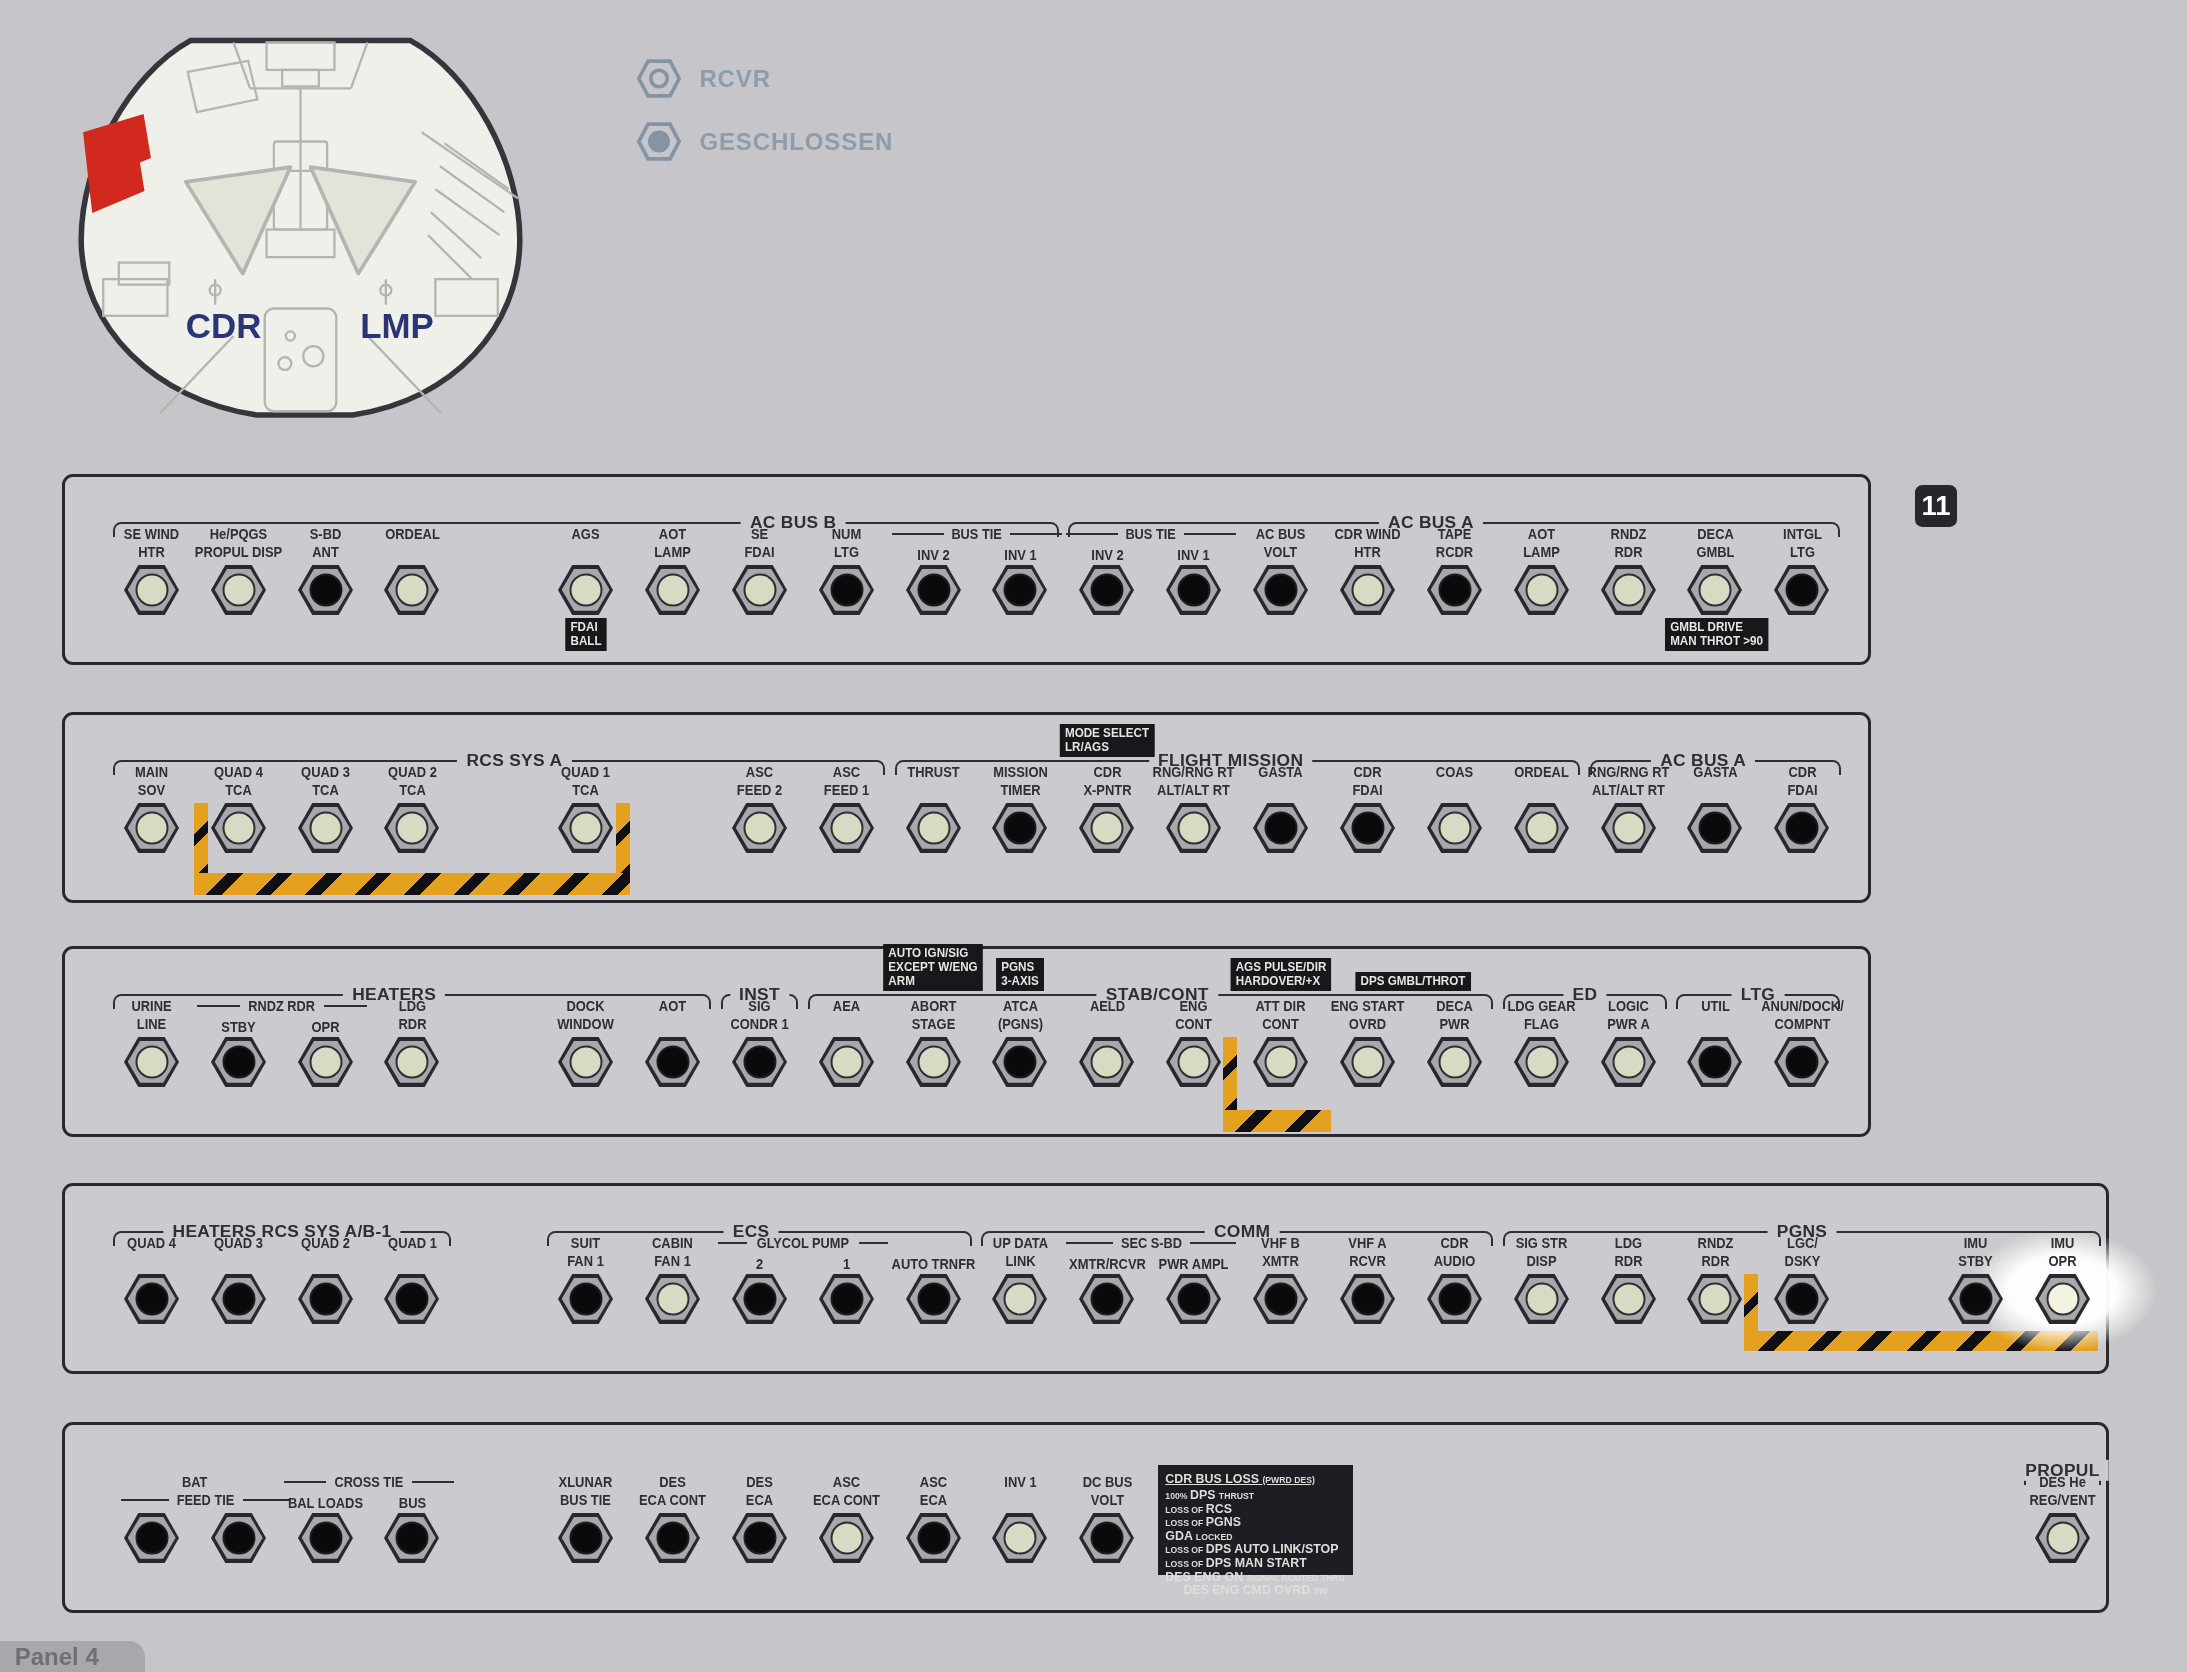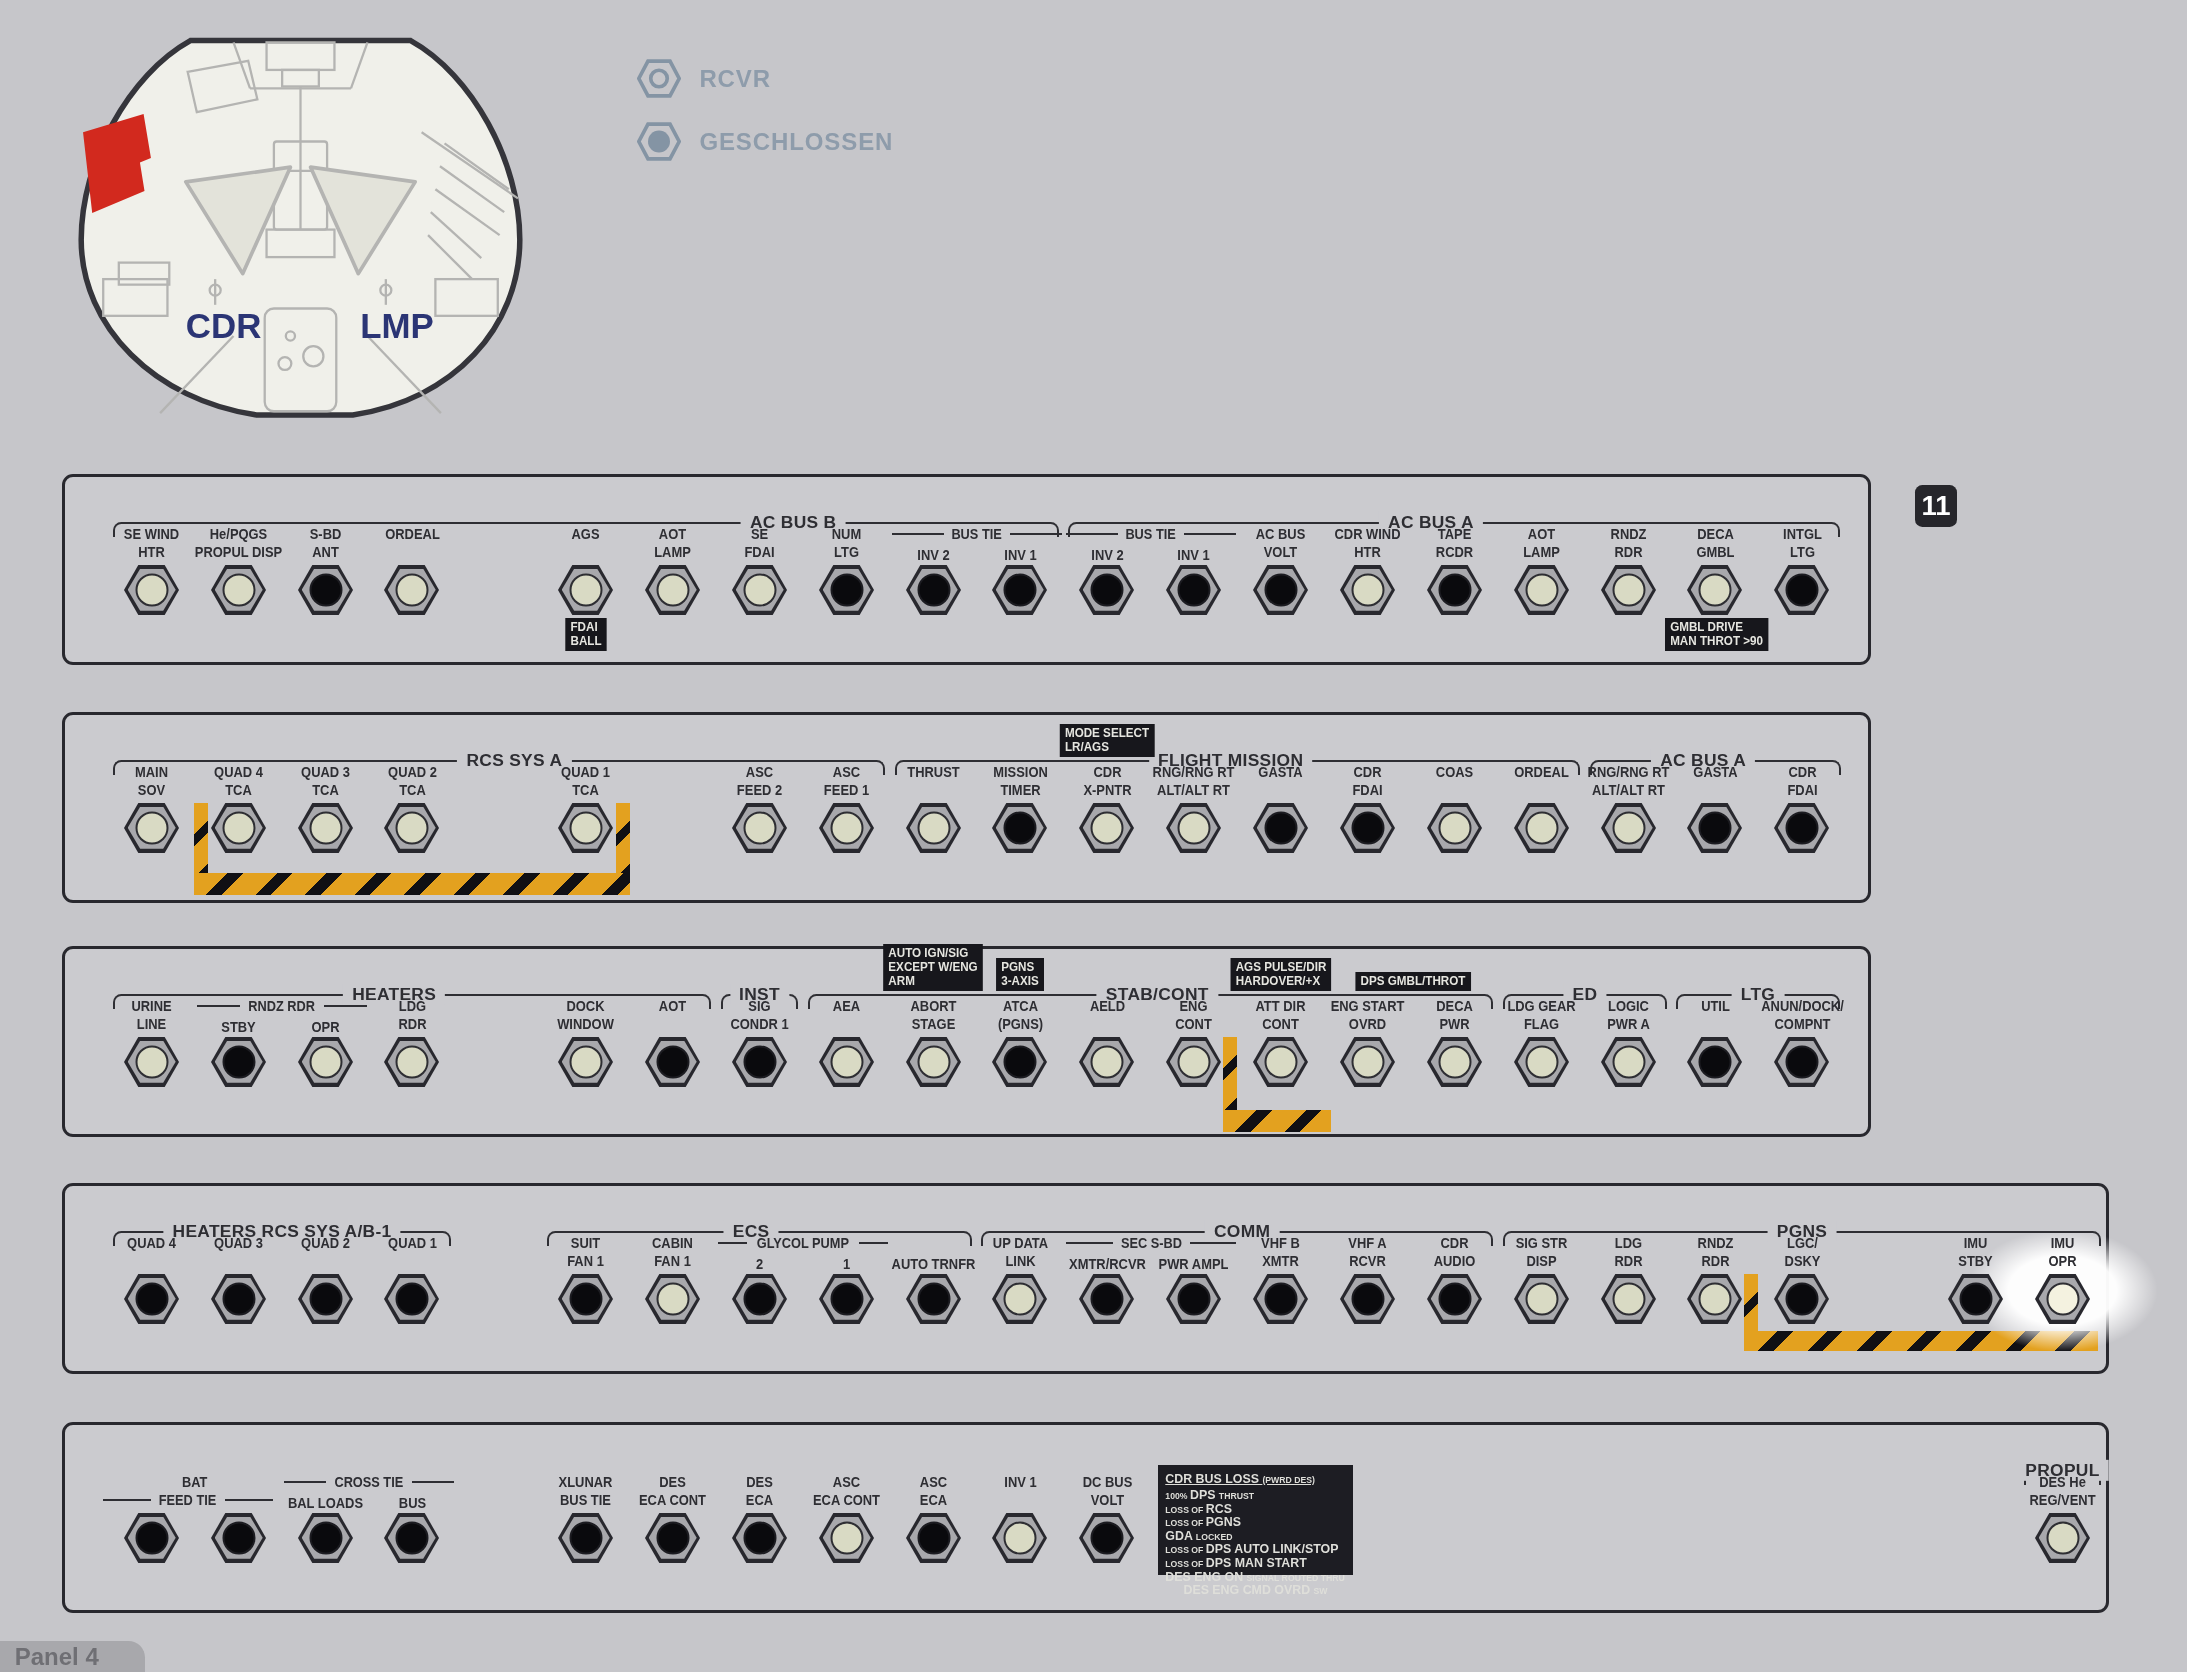--- a/index.html
+++ b/index.html
@@ -893,21 +893,21 @@
           </div>
         </div>
       </div>
       <div class="panel-row" style="left: 62px; top: 1422px; width: 2047px; height: 191px;">
         <div class="bracket" style="left: 1959px; width: 77px;">
           <div class="bracket-label" style="left: 50%;">PROPUL</div>
         </div>
         <div class="grp-line nodash" style="left: 45px; width: 170px; top: 48px;">
           <div class="txt">BAT</div>
         </div>
-        <div class="grp-line dash" style="left: 38px; width: 170px; top: 66px; justify-content: flex-end;">
+        <div class="grp-line dash" style="left: 56px; width: 170px; top: 66px; justify-content: flex-end;">
           <div class="txt">FEED TIE</div>
         </div>
         <div class="grp-line dash" style="left: 219px; width: 170px; top: 48px;">
           <div class="txt">CROSS TIE</div>
         </div>
         <div class="hex-outer" style="left: 59px; top: 88px;">
           <div class="hex-inner">
             <div class="cb-circle cb-closed"></div>
           </div>
         </div>

